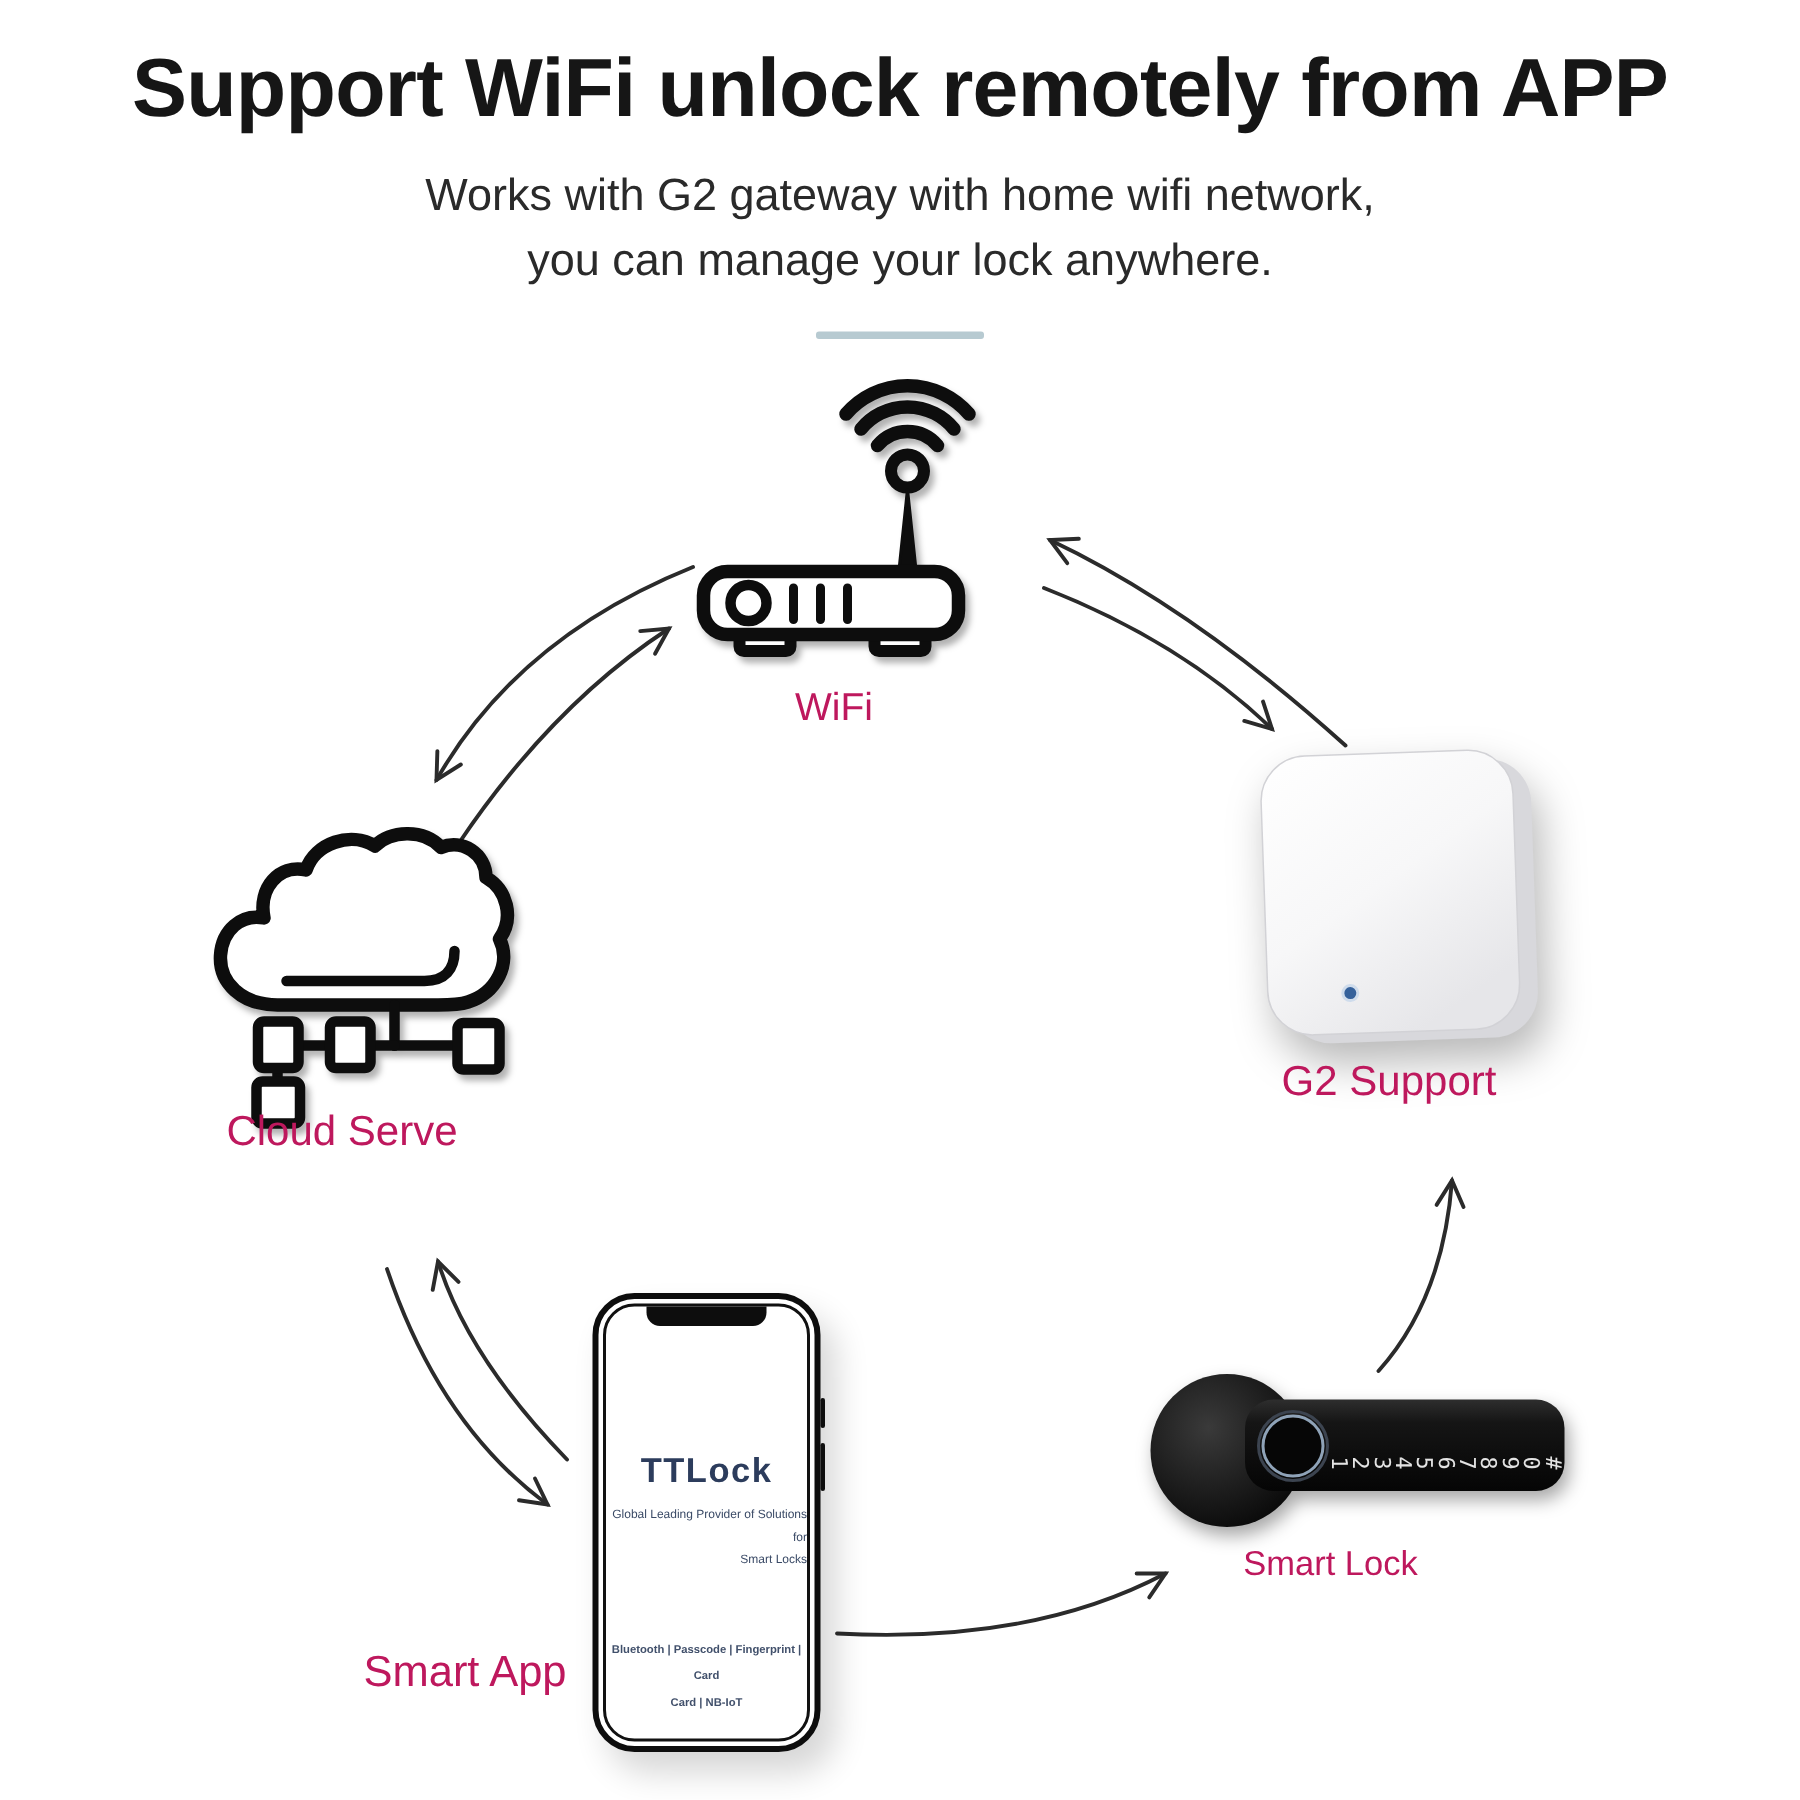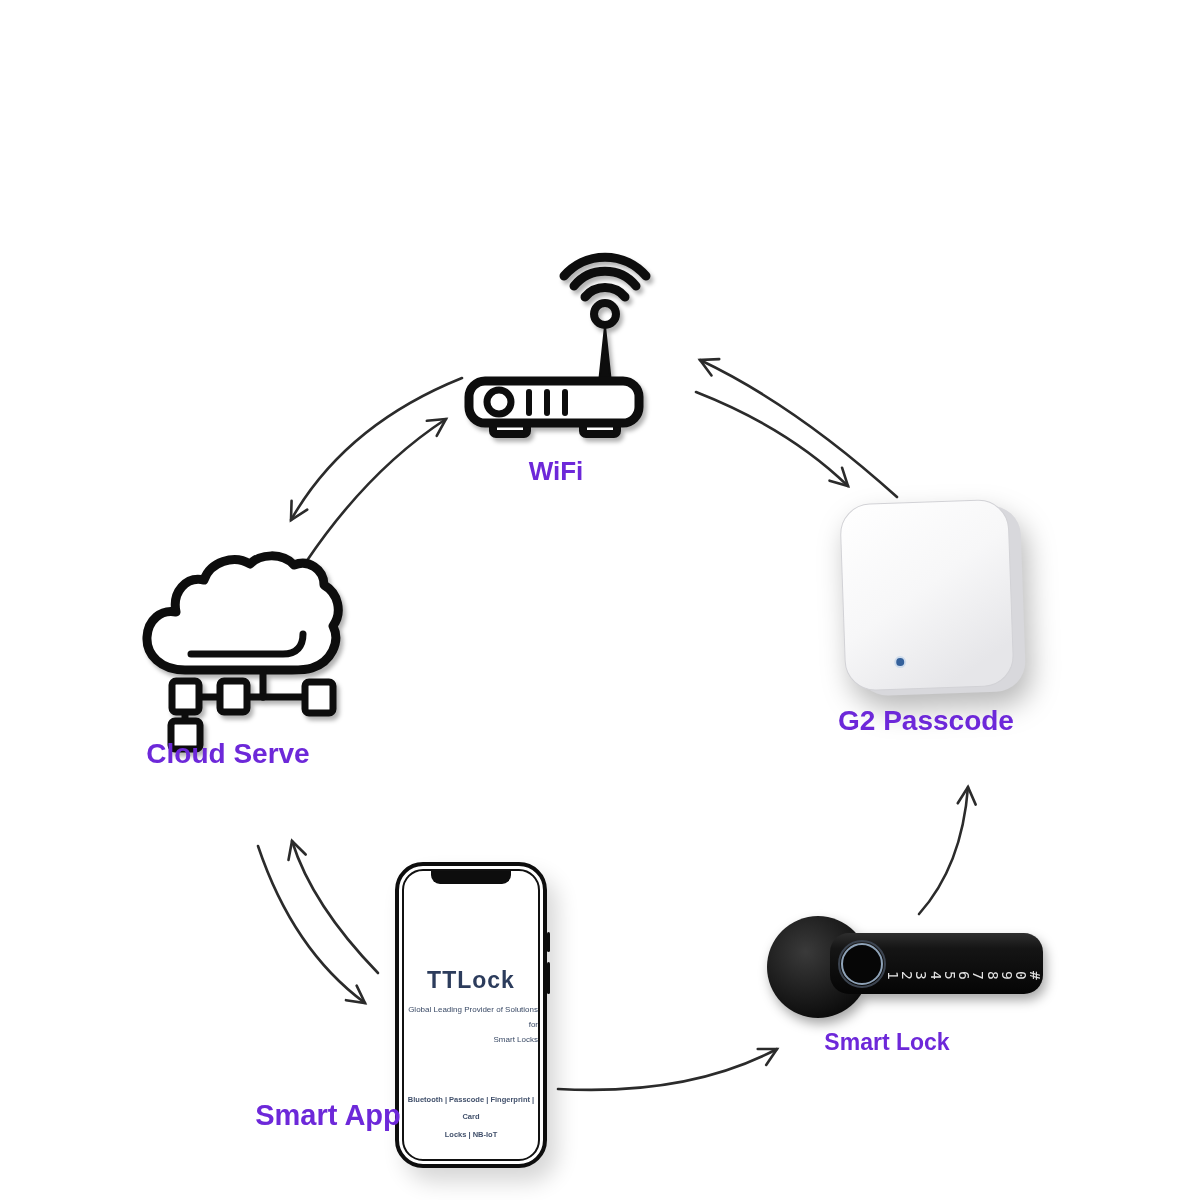--- a/index.html
+++ b/index.html
@@ -11,21 +11,21 @@
   .header{position:absolute;left:0;top:0;width:1200px;text-align:center;}
   .title{
     margin:26px 0 0 0;font-size:55px;font-weight:bold;letter-spacing:-0.5px;color:#161616;
   }
   .subtitle{margin:20px 0 0 0;font-size:30px;line-height:1.42;color:#2a2a2a;font-weight:400;}
   .divider{width:112px;height:5px;background:#b7cad1;margin:26px auto 0 auto;border-radius:2px;}
 
   
   .node-label{
     position:absolute;transform:translateX(-50%);white-space:nowrap;
-    font-size:28px;color:#6d28d9;font-weight:700;
+    font-size:28px;color:#be185d;font-weight:400;
   }
   .icon-svg{display:block;}
   .emboss{filter:drop-shadow(3px 4px 2px rgba(0,0,0,0.30));}
 
   
   .arrows{position:absolute;left:0;top:0;width:1200px;height:1200px;pointer-events:none;}
 
   
   .wifi-node{position:absolute;left:455px;top:248px;width:200px;height:200px;}
 
@@ -64,20 +64,28 @@
   .screen-features.f2{bottom:16px;}
 
   
   .lock-node{position:absolute;left:750px;top:900px;width:320px;height:140px;}
 </style>
 </head>
 <body>
 
 <div class="canvas">
 
+  <div class="header">
+    <h1 class="title">Support WiFi unlock remotely from APP</h1>
+    <p class="subtitle">
+      <span>Works with G2 gateway with home wifi network,</span><br>
+      <span>you can manage your lock anywhere.</span>
+    </p>
+    <div class="divider"></div>
+  </div>
 
   <svg class="arrows" viewBox="0 0 1200 1200">
     <defs>
       <marker id="ah" markerUnits="userSpaceOnUse" markerWidth="26" markerHeight="26" refX="20" refY="13" orient="auto">
         <path d="M3,4 L20,13 L3,22" fill="none" stroke="#2b2b2b" stroke-width="2.6" stroke-linecap="round"></path>
       </marker>
     </defs>
     <g fill="none" stroke="#2b2b2b" stroke-width="2.6" stroke-linecap="round">
       <path d="M897,497 Q795,405 700,360" marker-end="url(#ah)"></path>
       <path d="M696,392 Q788,428 848,486" marker-end="url(#ah)"></path>
@@ -130,21 +138,21 @@
 
         <rect x="22" y="16" width="168" height="186" rx="30" fill="#d8d8dc"></rect>
 
         <rect x="10" y="10" width="168" height="186" rx="30" fill="url(#gwg)" stroke="#d2d2d6" stroke-width="1"></rect>
 
         <circle cx="65" cy="169" r="6" fill="#cfdcec"></circle>
         <circle cx="65" cy="169" r="4" fill="#35619b"></circle>
       </g>
     </svg>
   </div>
-  <div class="node-label" style="left:926px;top:705px;">G2 Passcode</div>
+  <div class="node-label" style="left:926px;top:705px;">G2 Support</div>
 
   <div class="cloud-node">
     <svg class="icon-svg emboss" width="215" height="210" viewBox="0 0 215 210">
       <g fill="#ffffff" stroke="#0d0d0d" stroke-width="9" stroke-linejoin="round" stroke-linecap="round">
 
         <path d="M50,120
                  C26,120 11,105 12,87
                  C13,70 26,59 41,62
                  C37,42 51,26 69,30
                  C75,12 99,4 115,14
@@ -175,24 +183,24 @@
     <div class="side-btn b1"></div>
     <div class="side-btn b2"></div>
     <div class="phone-inner">
       <div class="notch"></div>
       <div class="screen-brand">TTLock</div>
       <div class="screen-tagline">
         <span>Global Leading Provider of Solutions for</span><br>
         <span>Smart Locks</span>
       </div>
       <div class="screen-features f1">Bluetooth | Passcode | Fingerprint | Card</div>
-      <div class="screen-features f2">Locks | NB-IoT</div>
+      <div class="screen-features f2">Card | NB-IoT</div>
     </div>
   </div>
-  <div class="node-label" style="left:328px;top:1099px;font-size:29px;">Smart App</div>
+  <div class="node-label" style="left:310px;top:1099px;font-size:29px;">Smart App</div>
 
   <div class="lock-node">
     <svg class="icon-svg" width="320" height="140" viewBox="0 0 320 140" style="filter:drop-shadow(3px 6px 6px rgba(0,0,0,0.35));">
       <defs>
         <radialGradient id="rosg" cx="0.38" cy="0.35" r="0.85">
           <stop offset="0" stop-color="#3a3a3a"></stop>
           <stop offset="0.6" stop-color="#171717"></stop>
           <stop offset="1" stop-color="#000000"></stop>
         </radialGradient>
         <linearGradient id="hdlg" x1="0" y1="0" x2="0" y2="1">

